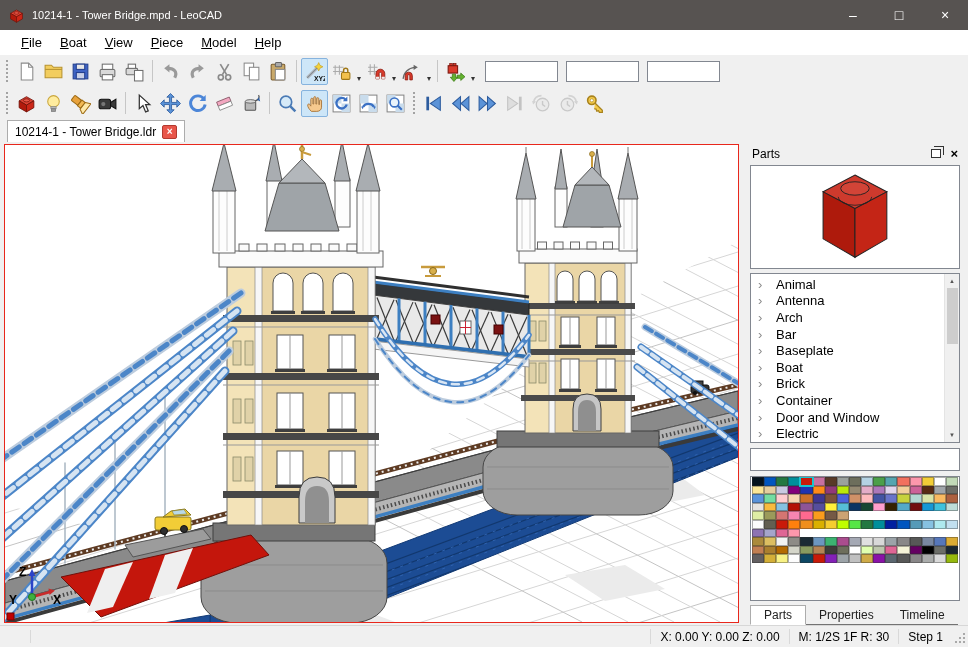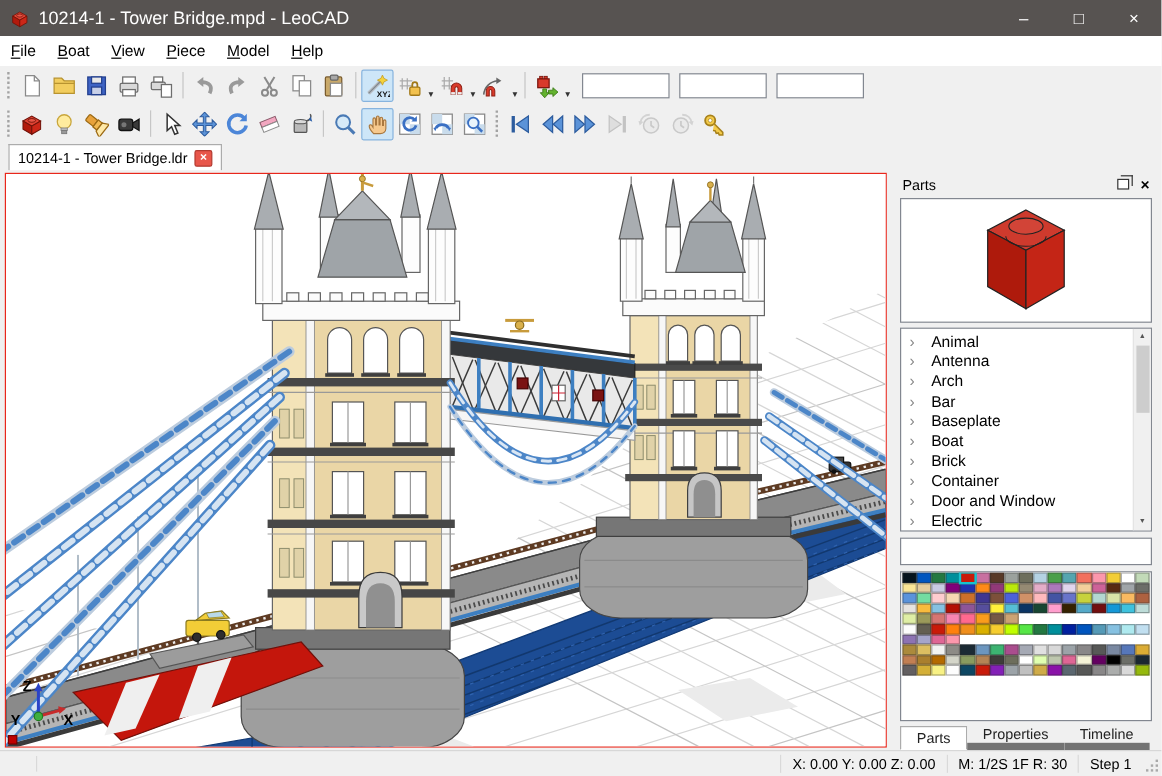--- a/index.html
+++ b/index.html
@@ -1,24 +1,24 @@
 <!DOCTYPE html>
 <html><head>
 <meta charset="utf-8">
 <style>
 *{margin:0;padding:0;box-sizing:border-box}
 html,body{width:968px;height:647px;overflow:hidden}
 body{font-family:"Liberation Sans",sans-serif;background:#f0f0f0;font-size:13px;color:#000}
 .titlebar{height:30px;background:#575351;color:#fff;display:flex;align-items:center}
 .app-ic{width:32px;display:flex;justify-content:center;align-items:center}
 .app-ic svg{width:17px;height:17px}
-.title{font-size:15px}
+.title{font-size:11px}
 .wbtns{margin-left:auto;display:flex;height:100%}
 .wbtn{width:46px;height:100%;display:flex;align-items:center;justify-content:center;font-size:14px;color:#fff}
-.menubar{height:25px;background:#fff;display:flex;align-items:center;padding-left:0}
+.menubar{height:25px;background:#fff;display:flex;align-items:center;padding-left:12px}
 .menu-item{display:inline-block;padding:2px 9px;font-size:13px}
 .menu-item::first-letter{text-decoration:underline}
 .toolbar{height:32px;background:#f0f0f0;display:flex;align-items:center;padding-left:2px}
 .grip{width:3px;height:22px;margin:0 4px;border-left:2px dotted #a3a3a3}
 .sep{width:1px;height:22px;background:#c6c6c6;margin:0 4px}
 .tbtn{width:27px;height:27px;display:flex;align-items:center;justify-content:center;position:relative;border:1px solid transparent;border-radius:2px;flex:none}
 .tbtn .ic{width:21px;height:21px;display:block}
 .tbtn.active{background:#cde6f8;border-color:#86b3de}
 .tbtn.disabled{opacity:.45;filter:grayscale(1)}
 .tbtn.hascaret{margin-right:8px}
@@ -46,21 +46,21 @@
 .sarrow{height:14px;width:100%;display:flex;align-items:center;justify-content:center;font-size:6px;color:#555}
 .sthumb{width:11px;height:56px;background:#cdcdcd}
 .strack{flex:1}
 .search{height:23px;margin:5px 0 5px;border:1px solid #828790;background:#fff;font:12px "Liberation Sans",sans-serif;padding:0 4px;width:100%}
 .palette{flex:1;min-height:0;overflow:hidden;display:flex;flex-direction:column;margin-bottom:4px;padding:0 1px}
 .pal-h{font-size:12px;text-align:center;height:14px;line-height:14px;flex:none}
 .swgrid{display:grid;grid-template-columns:repeat(17,1fr);flex:none}
 .sw{height:8.6px;border:1px solid rgba(45,45,45,.38)}
 .sw.sel{outline:2px solid #17c3ce;outline-offset:-1px;position:relative;z-index:2}
 .docktabs{display:flex;height:20px;margin-top:auto;align-items:flex-end}
-.dtab{height:20px;padding:0 13px;font-size:12px;display:flex;align-items:center;background:#f0f0f0;border-bottom:6px solid #737373;color:#222}
+.dtab{height:20px;padding:0 13px;font-size:12px;display:flex;align-items:center;background:#f0f0f0;border-bottom:1px solid #737373;color:#222}
 .dtab.active{background:#fff;border:1px solid #acacac;border-bottom:1px solid #fff}
 .statusbar{height:22px;background:#f0f0f0;border-top:1px solid #d7d7d7;display:flex;align-items:center;font-size:12px;position:relative}
 .sb-div{position:absolute;left:30px;top:4px;bottom:4px;width:1px;background:#d9d9d9}
 .sb-sec{border-left:1px solid #d9d9d9;padding:0 9px;height:15px;display:flex;align-items:center;white-space:pre}
 .sb-sec.first{margin-left:auto}
 .sb-grip{width:16px;height:100%;display:flex;align-items:flex-end;justify-content:flex-end;padding:3px 2px}
 </style>
 </head>
 <body>
 

